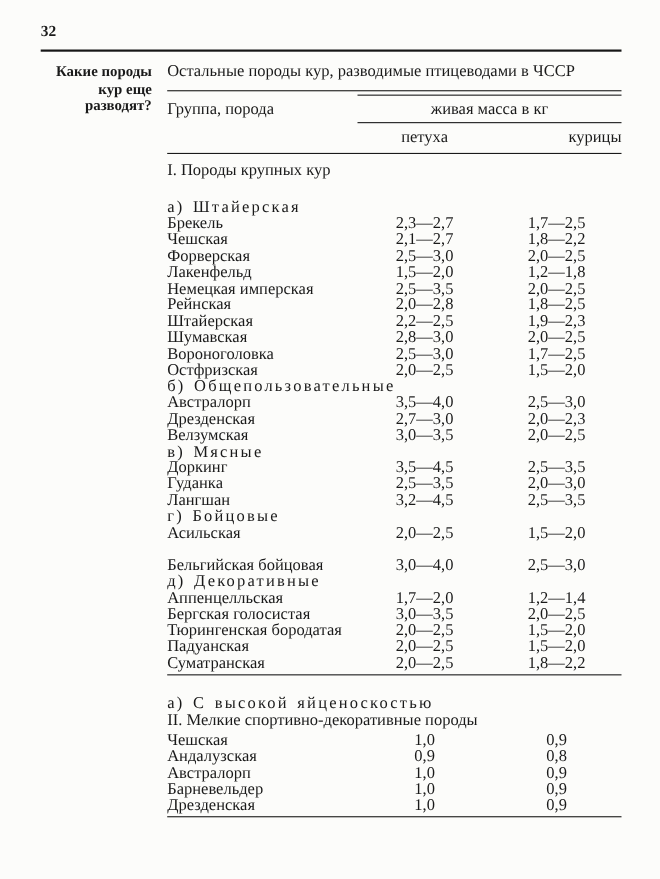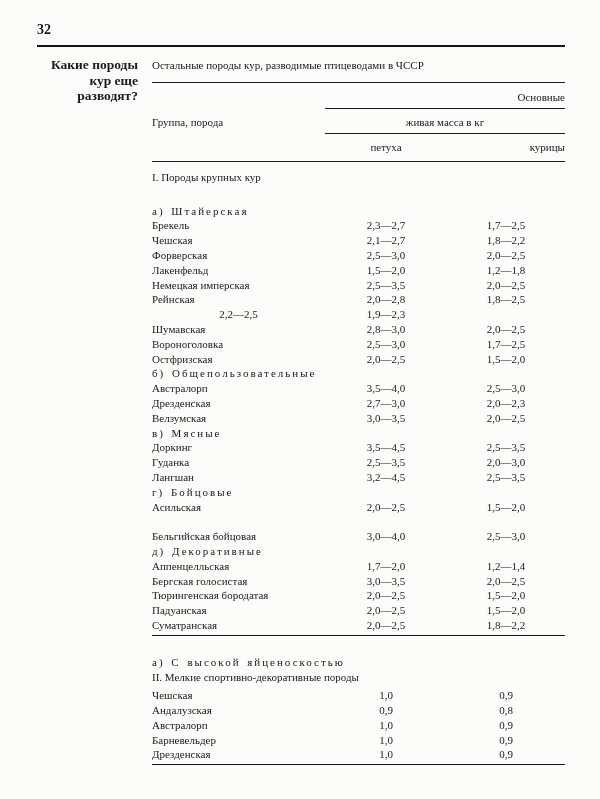--- a/index.html
+++ b/index.html
@@ -33,21 +33,21 @@
     text-align: right;
     font-weight: bold;
     font-size: 13.5px;
     line-height: 15.5px;
   }
   
   .content-col {
     position: absolute;
     left: 152px; top: 57px;
     width: 413px;
-    font-size: 11px;
+    font-size: 15px;
   }
   .tbl-title {
     line-height: 16px;
     padding-bottom: 9px;
     border-bottom: 1.5px solid #1a1a1a;
   }
   .hdr-row1 {
     text-align: right;
     padding-top: 6px;
     line-height: 16px;
@@ -104,23 +104,20 @@
   <div class="margin-col">
     <div>Какие породы</div>
     <div>кур еще</div>
     <div>разводят?</div>
   </div>
 
   <div class="content-col">
 
     <div class="tbl-title">Остальные породы кур, разводимые птицеводами в ЧССР</div>
 
-    <div class="hdr-row1">
-      <span>Основные</span>
-    </div>
     <div class="part-rule"></div>
 
     <div class="hdr-row2">
       <span class="hdr-name">Группа, порода</span>
       <span class="hdr-mass">живая масса в кг</span>
     </div>
     <div class="part-rule"></div>
 
     <div class="hdr-row3">
       <span class="hdr-rooster">петуха</span>
@@ -183,20 +180,21 @@
 
         <div class="t-row row-data">
 
           <span class="cell cell-name">Рейнская</span>
           <span class="cell cell-val">2,0—2,8</span>
           <span class="cell cell-val">1,8—2,5</span>
         </div>
 
         <div class="t-row row-data">
 
+          <span class="cell cell-name">Штайерская</span>
           <span class="cell cell-val">2,2—2,5</span>
           <span class="cell cell-val">1,9—2,3</span>
         </div>
 
         <div class="t-row row-data">
 
           <span class="cell cell-name">Шумавская</span>
           <span class="cell cell-val">2,8—3,0</span>
           <span class="cell cell-val">2,0—2,5</span>
         </div>

